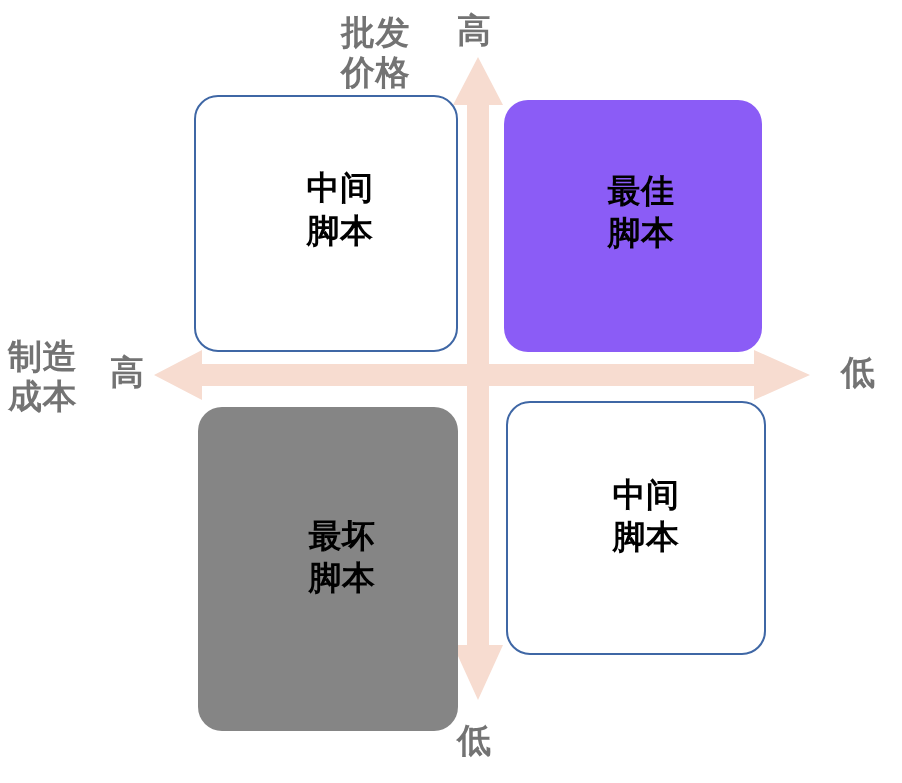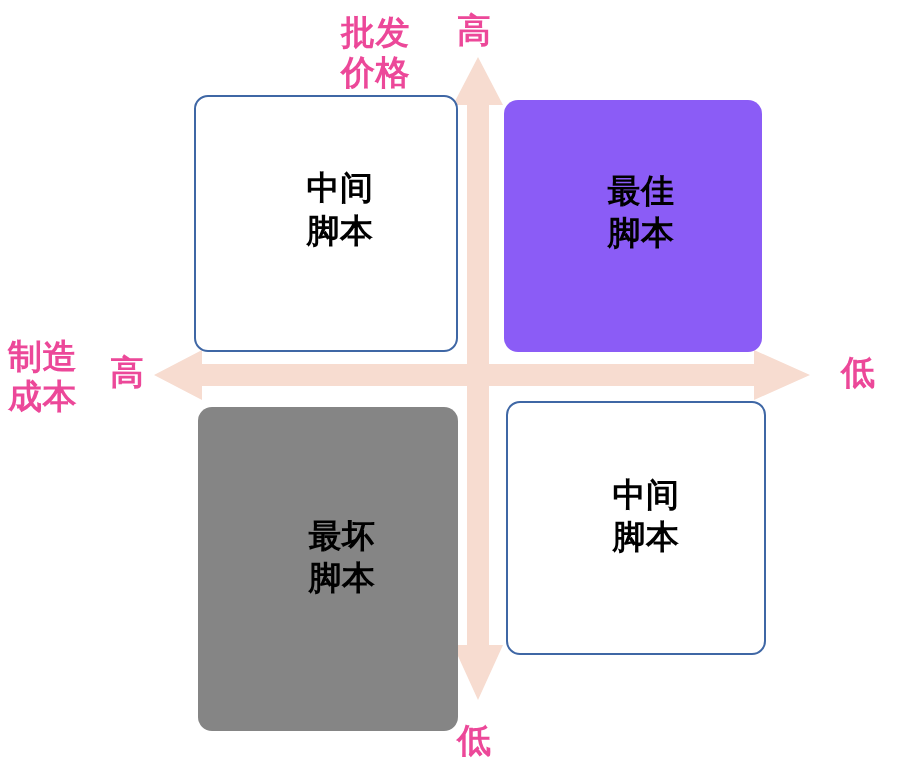--- a/index.html
+++ b/index.html
@@ -25,21 +25,21 @@
     left: 0;
     top: 0;
     width: 902px;
     height: 783px;
   }
 
   
   .quad {
     position: absolute;
     box-sizing: border-box;
-    border-radius: 14px;
+    border-radius: 24px;
     display: flex;
     align-items: center;
     justify-content: center;
   }
   .quad.outline {
     background: #ffffff;
     border: 2px solid #3f67a5;
   }
   .quad.filled {
     border: none;
@@ -56,21 +56,21 @@
   
   #quad-top-left .quad-label   { transform: translate(14px, -14px); }
   #quad-top-right .quad-label  { transform: translate(8px,  -14px); }
   #quad-bottom-left .quad-label{ transform: translate(14px, -12px); }
   #quad-bottom-right .quad-label { transform: translate(10px, -12px); }
 
   
   .axis-label {
     position: absolute;
     font-weight: bold;
-    color: #ec4899;
+    color: #737373;
     white-space: pre-line;
     line-height: 1.18;
   }
   #label-y-title {
     left: 341px;
     top: 12px;
     font-size: 34px;
     text-align: center;
     letter-spacing: 0.5px;
   }

